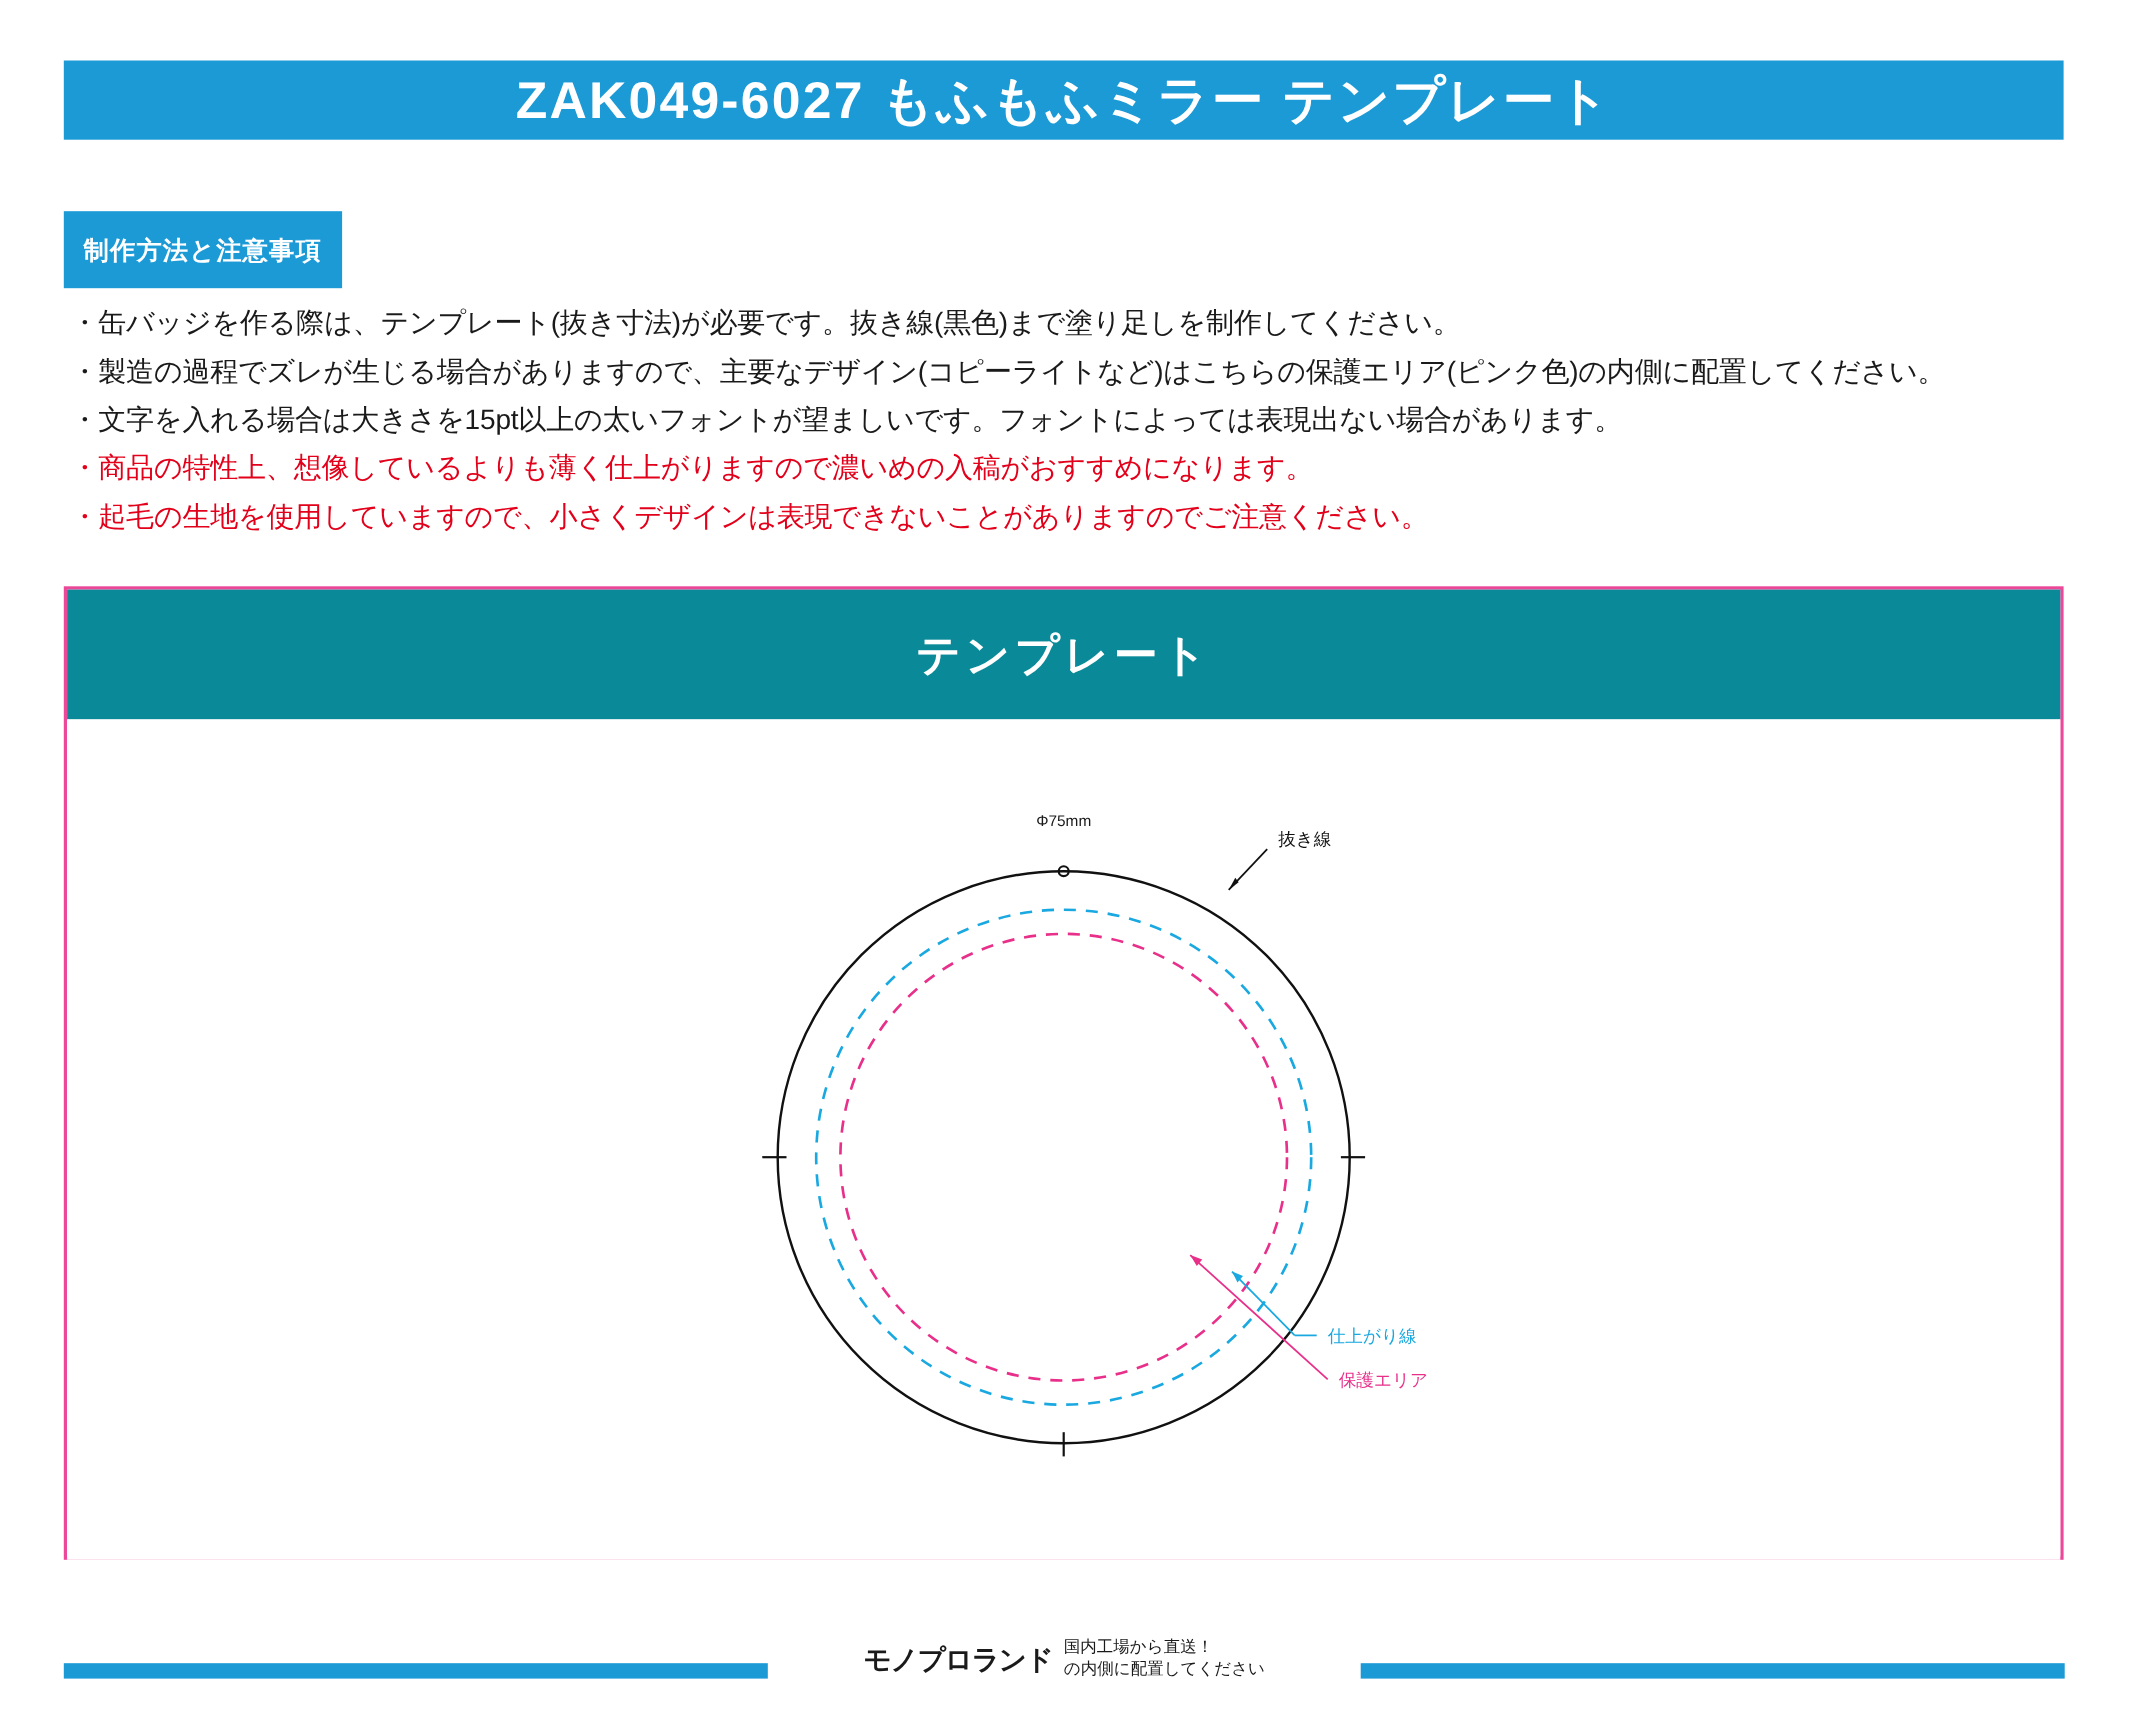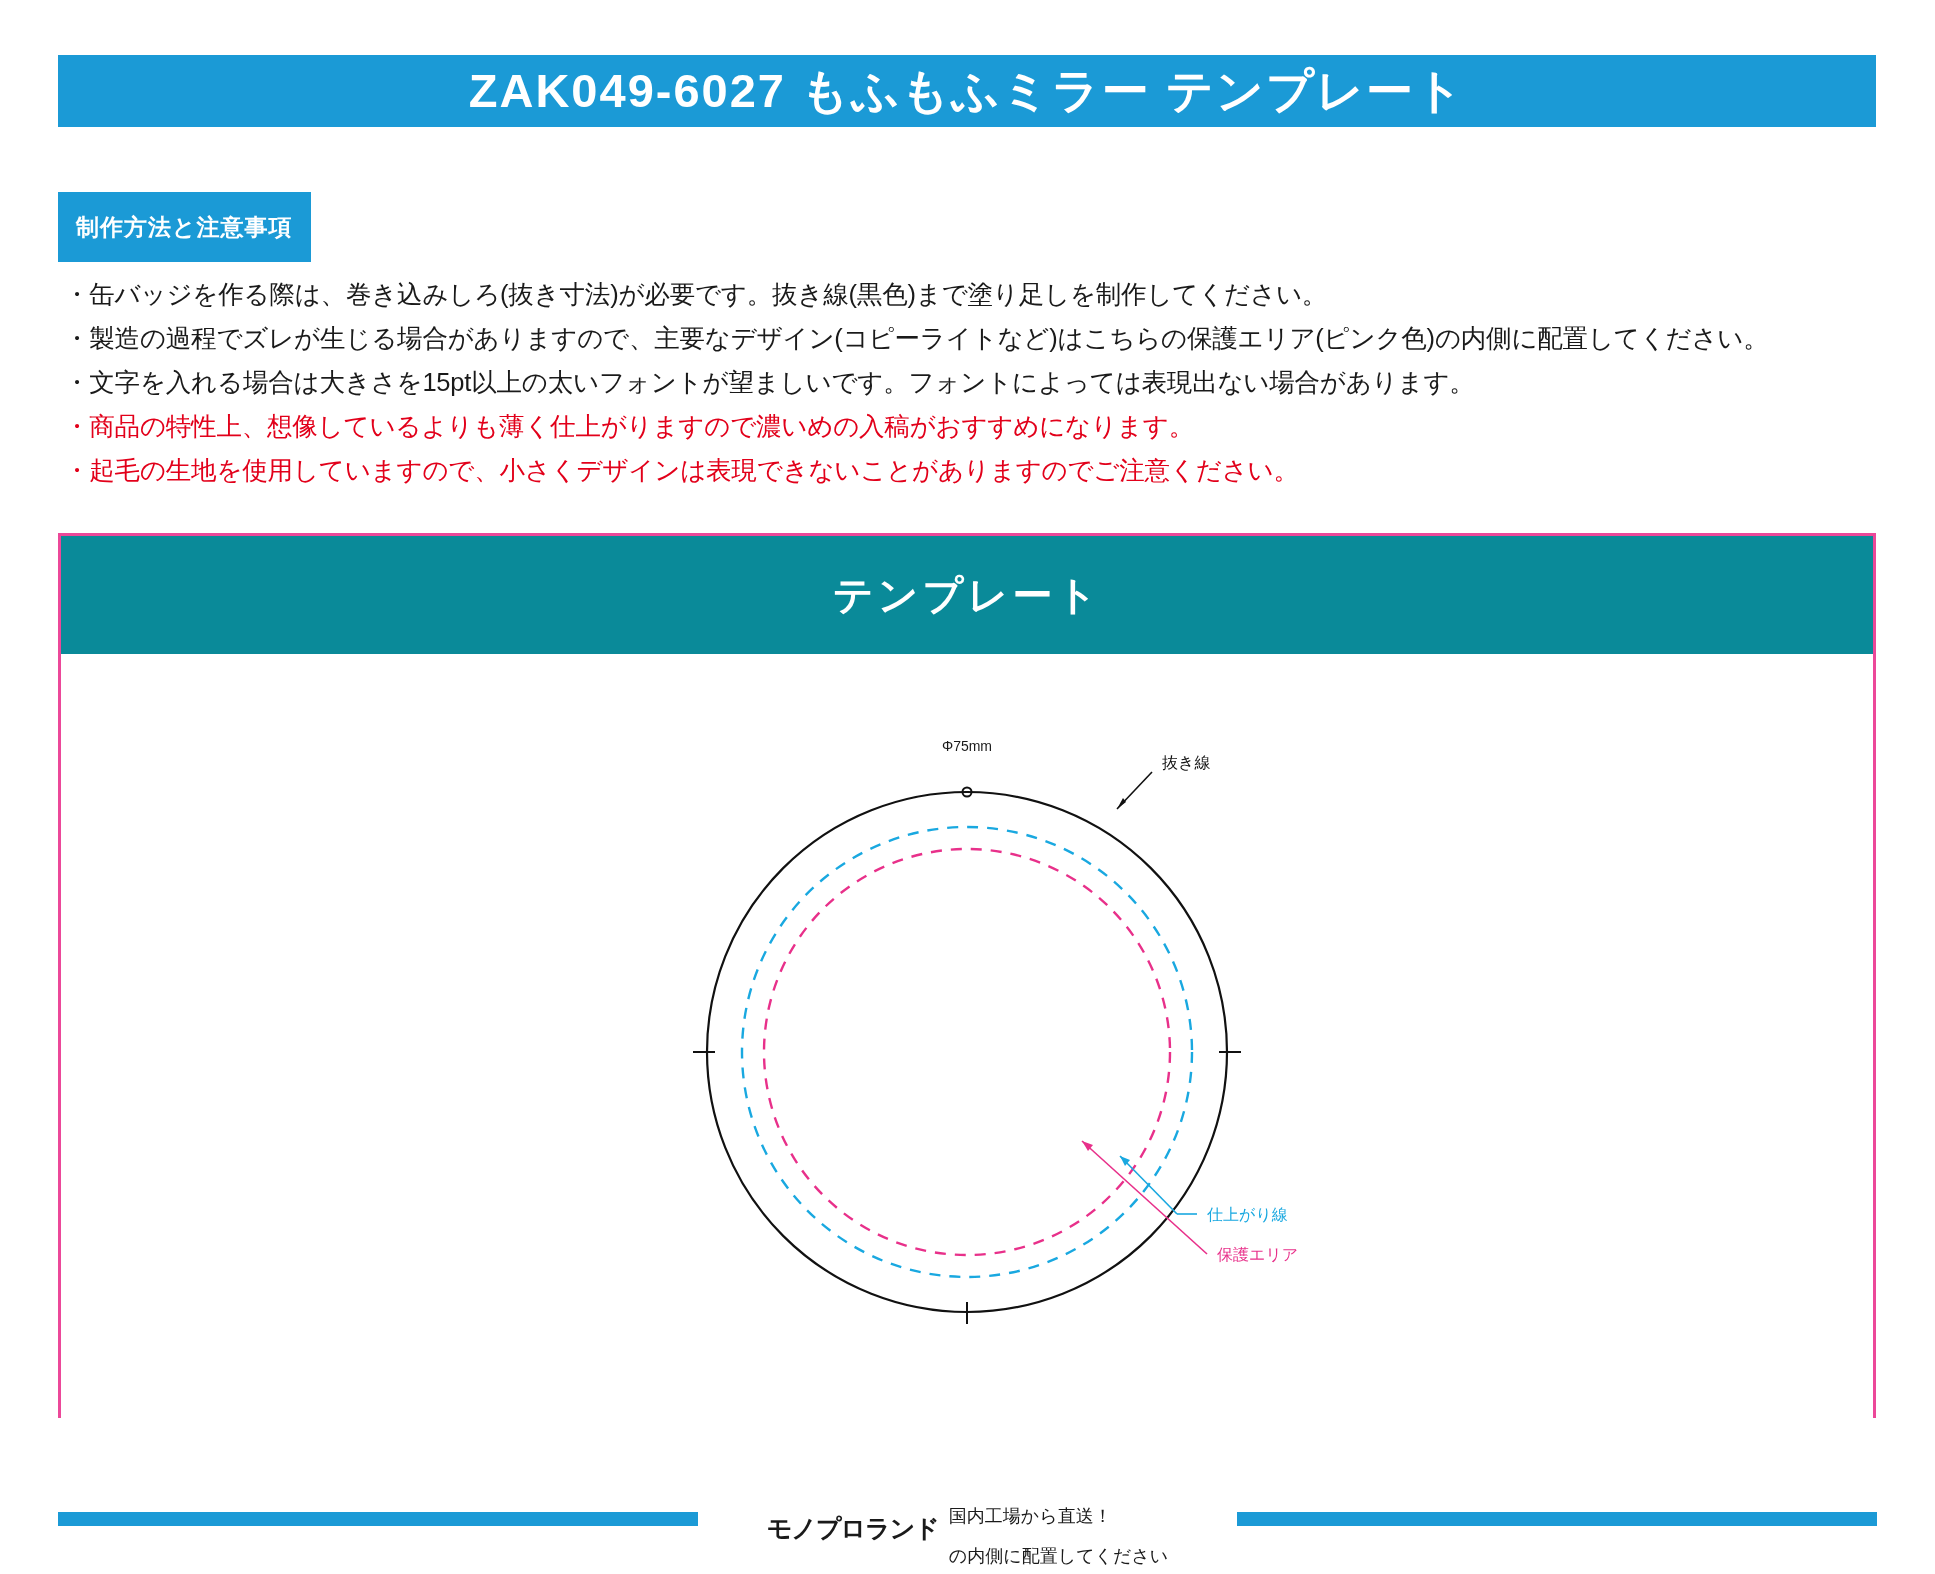--- a/index.html
+++ b/index.html
@@ -174,39 +174,38 @@
     letter-spacing: -1px;
     font-family: "DejaVu Sans", sans-serif;
   }
   .brand-tag {
     display: flex;
     flex-direction: column;
     justify-content: center;
     line-height: 1.35;
   }
   .brand-tag span {
-    font-size: 18px;
-    color: #1a1a1a;
-    white-space: nowrap;
-    margin-top: 16px;
+    font-size: 15px;
+    color: #1a1a1a;
+    white-space: nowrap;
   }
 </style>
 </head>
 <body>
 
 <div class="page">
 
   <div class="title-bar">
     <div class="title-text">ZAK049-6027 もふもふミラー テンプレート</div>
   </div>
 
   <div class="section-label">制作方法と注意事項</div>
 
   <div class="notes">
-    <div class="note-line">・缶バッジを作る際は、巻き込みしろ(抜き寸法)が必要です。抜き線(黒色)まで塗り足しを制作してください。</div>
+    <div class="note-line">・缶バッジを作る際は、テンプレート(抜き寸法)が必要です。抜き線(黒色)まで塗り足しを制作してください。</div>
     <div class="note-line">・製造の過程でズレが生じる場合がありますので、主要なデザイン(コピーライトなど)はこちらの保護エリア(ピンク色)の内側に配置してください。</div>
     <div class="note-line">・文字を入れる場合は大きさを15pt以上の太いフォントが望ましいです。フォントによっては表現出ない場合があります。</div>
     <div class="note-line red">・商品の特性上、想像しているよりも薄く仕上がりますので濃いめの入稿がおすすめになります。</div>
     <div class="note-line red">・起毛の生地を使用していますので、小さくデザインは表現できないことがありますのでご注意ください。</div>
   </div>
 
   <div class="template-panel">
     <div class="template-header">
       <div class="hdr-text">テンプレート</div>
     </div>

